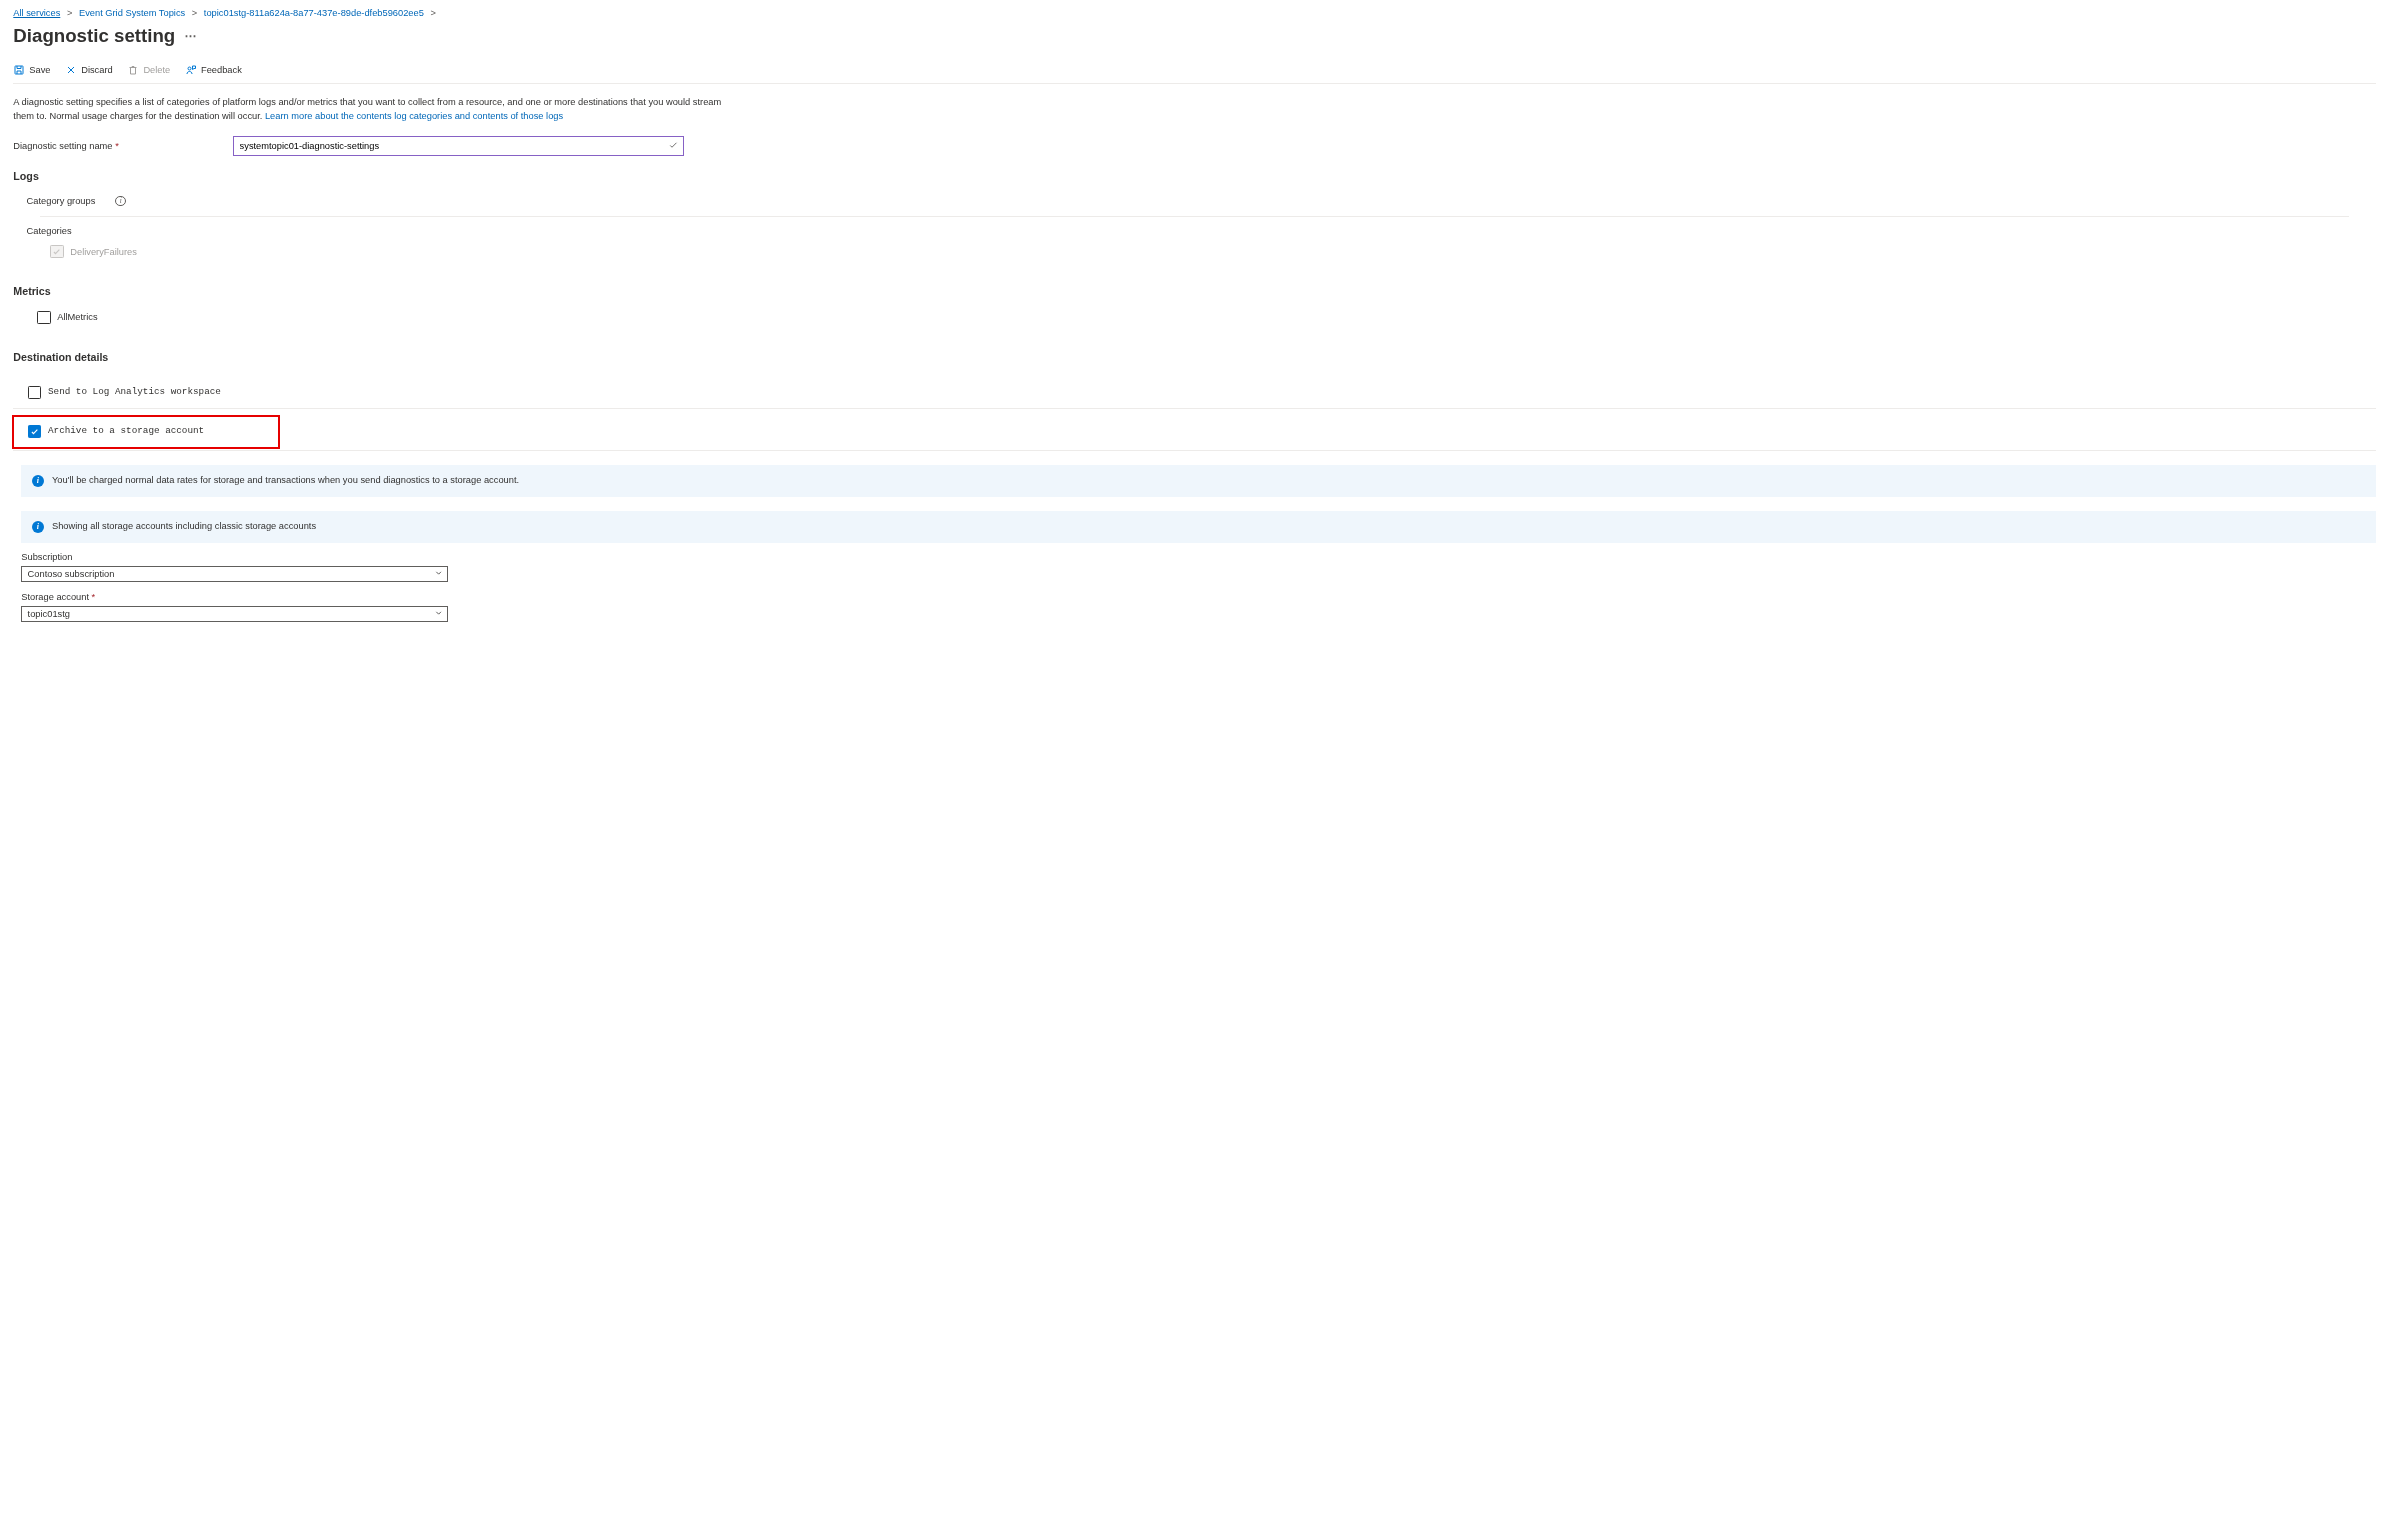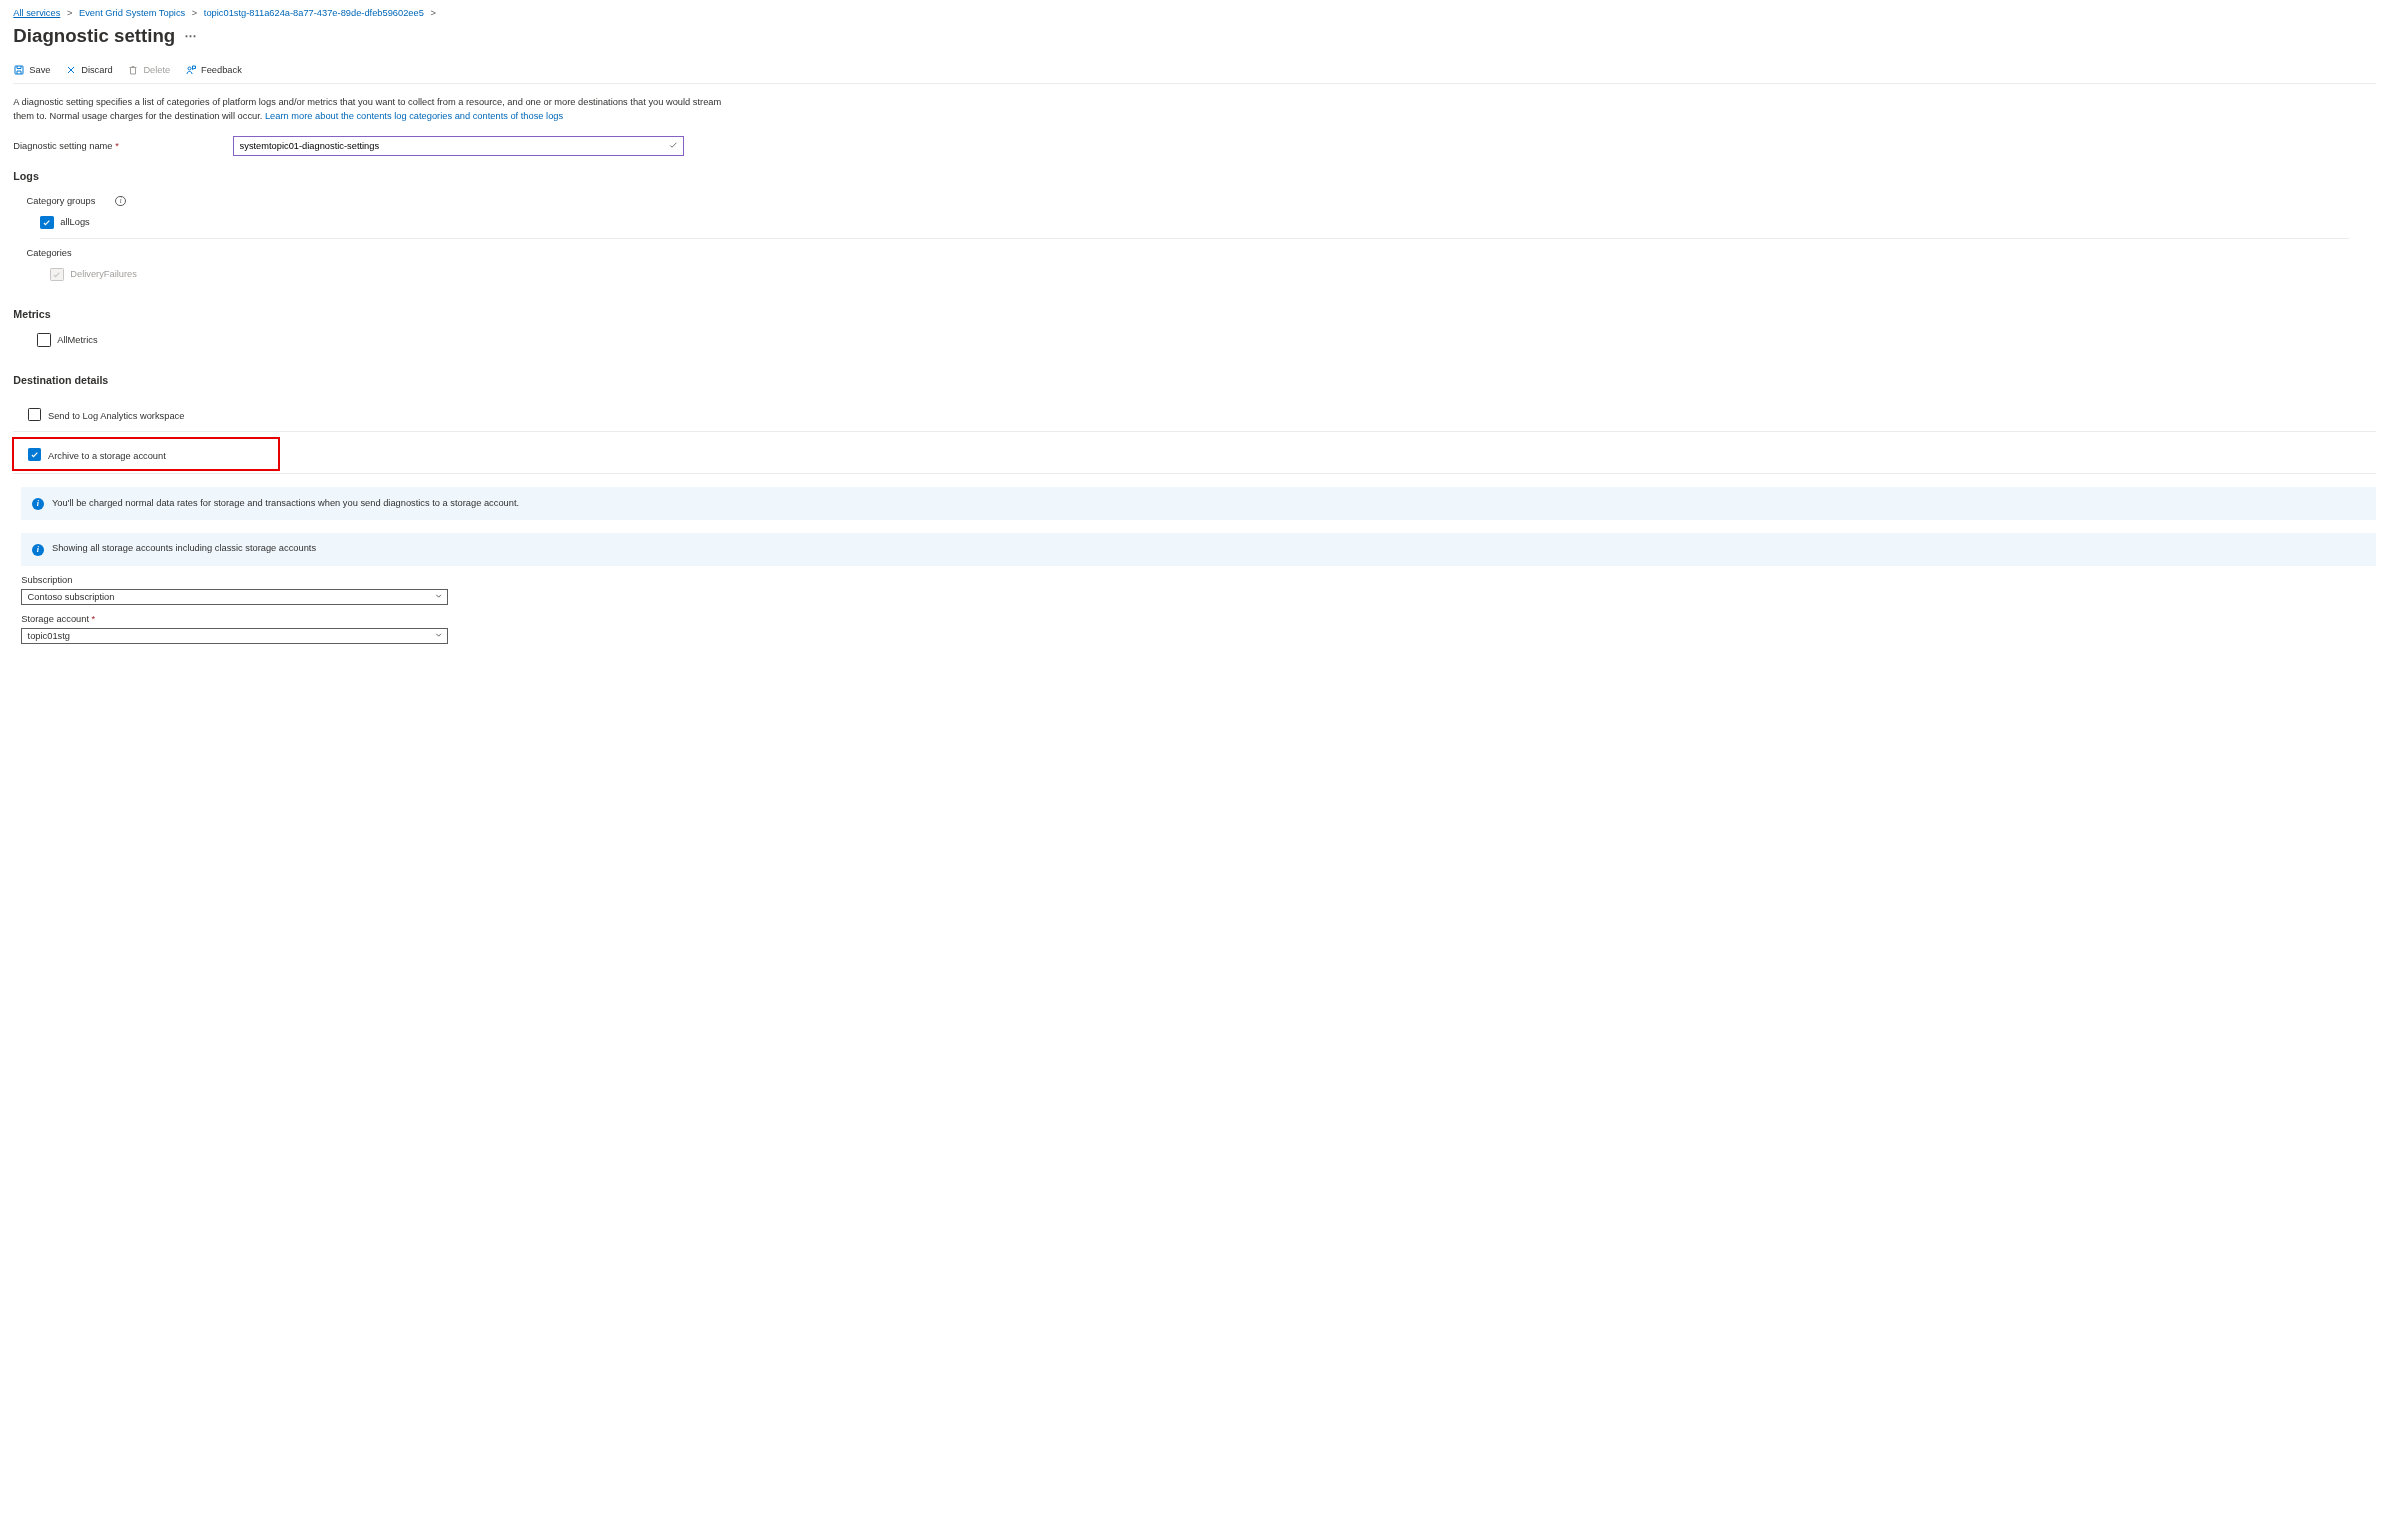--- a/index.html
+++ b/index.html
@@ -107,25 +107,26 @@
   }
   .cb.checked { background: #0078d4; border-color: #0078d4; }
   .cb.checked svg { stroke: #fff; }
   .cb.disabled { border-color: #c8c6c4; background: #f3f2f1; }
   .cb svg { width: 9.3px; height: 9.3px; }
   .divider { border: none; border-top: 0.7px solid #edebe9; margin: 9.3px 13.3px 9.3px 27px; }
   .cat-label { margin: 0 0 9.3px 13.3px; font-size: 9.3px; }
   .muted { color: #a19f9d; }
   .dest-row {
     display: flex;
-    align-items: flex-end;
+    align-items: flex-start;
     gap: 6.7px;
     padding: 9.3px 8px;
     font-size: 9.3px;
     border-bottom: 0.7px solid #edebe9;
+    font-family: Liberation Mono, monospace;
   }
   .dest-row.highlight {
     outline: 2px solid #e60000;
     outline-offset: -1.3px;
     width: 266px;
     border-bottom: none;
   }
   .dest-row .cb { margin-left: 0; }
   .info-box {
     background: #eff6fc;
@@ -251,28 +252,20 @@
 <div class="columns">
 
   <div class="col left-inner">
     <p class="section-head">Logs</p>
 
     <p class="subhead">
       <span>Category groups</span>
       <span class="info-circ">i</span>
     </p>
 
-    <div class="cb-row indent1">
-      <span class="cb checked">
-        <svg viewBox="0 0 24 24" fill="none" stroke-width="3">
-            <path d="M5 13l4 4L19 7"></path>
-          </svg>
-      </span>
-      <span>allLogs</span>
-    </div>
 
     <hr class="divider">
 
     <p class="cat-label">Categories</p>
 
     <div class="cb-row indent2">
       <span class="cb disabled">
         <svg viewBox="0 0 24 24" fill="none" stroke="#c8c6c4" stroke-width="3">
             <path d="M5 13l4 4L19 7"></path>
           </svg>

